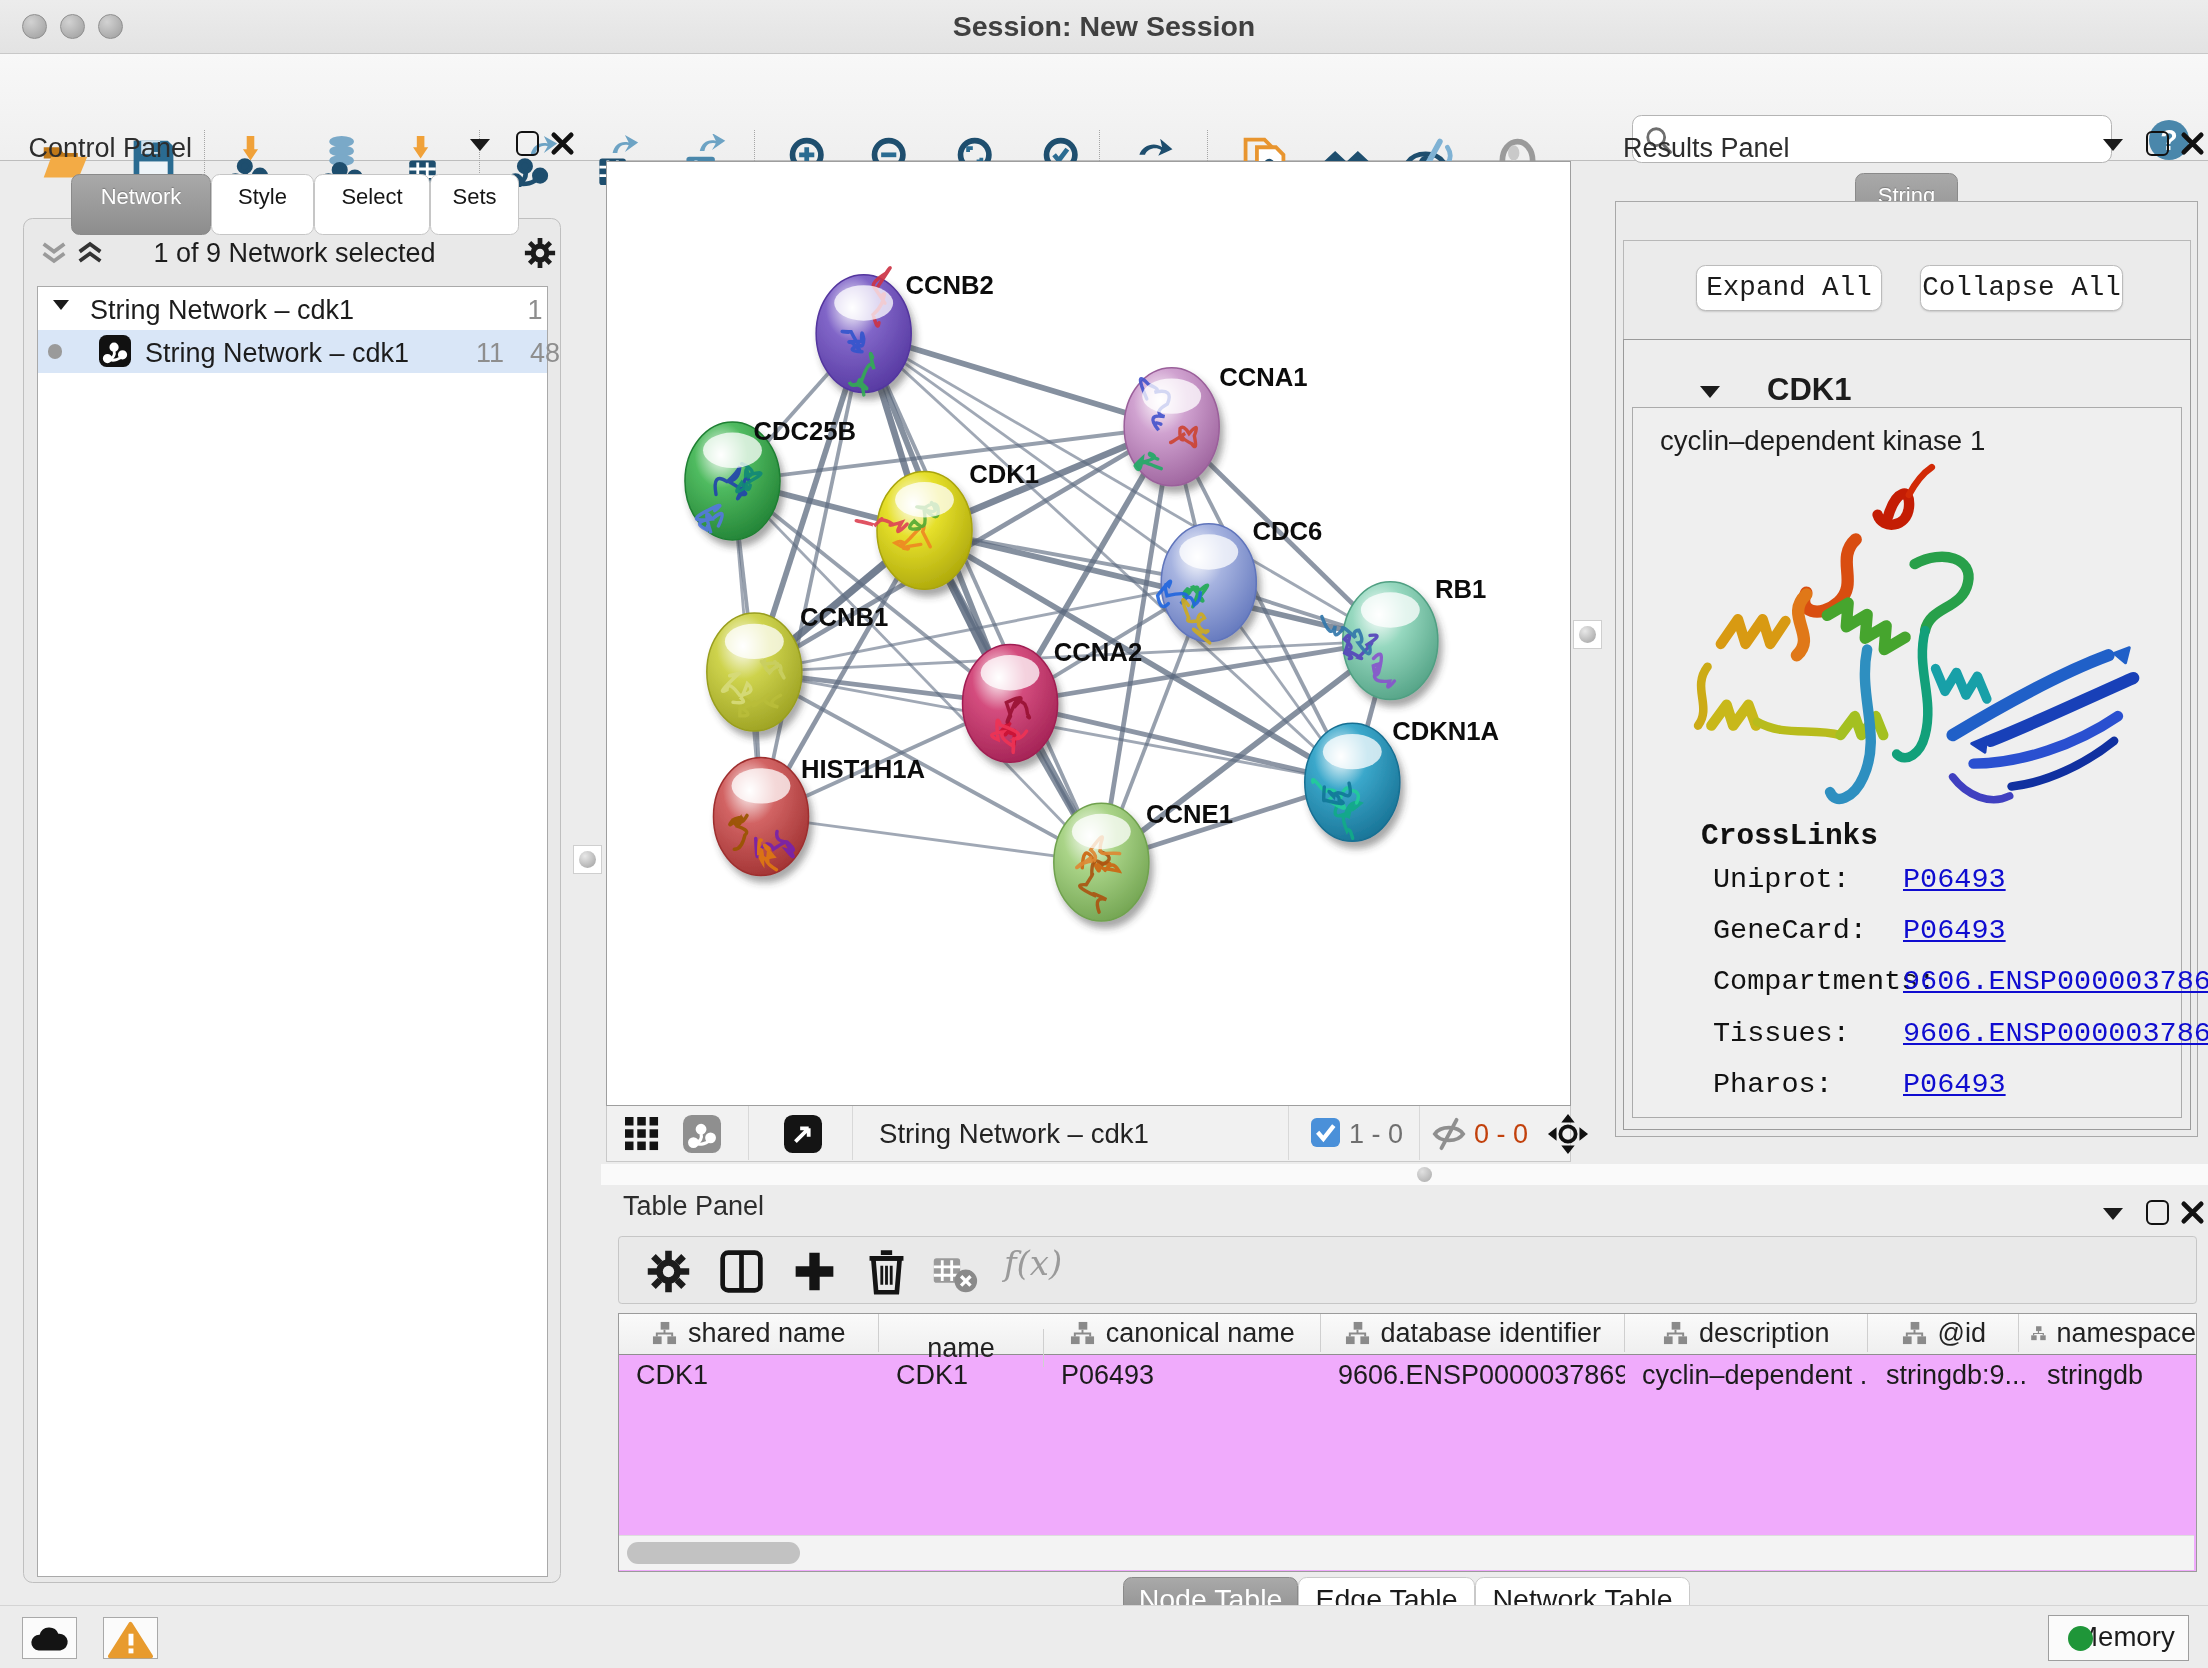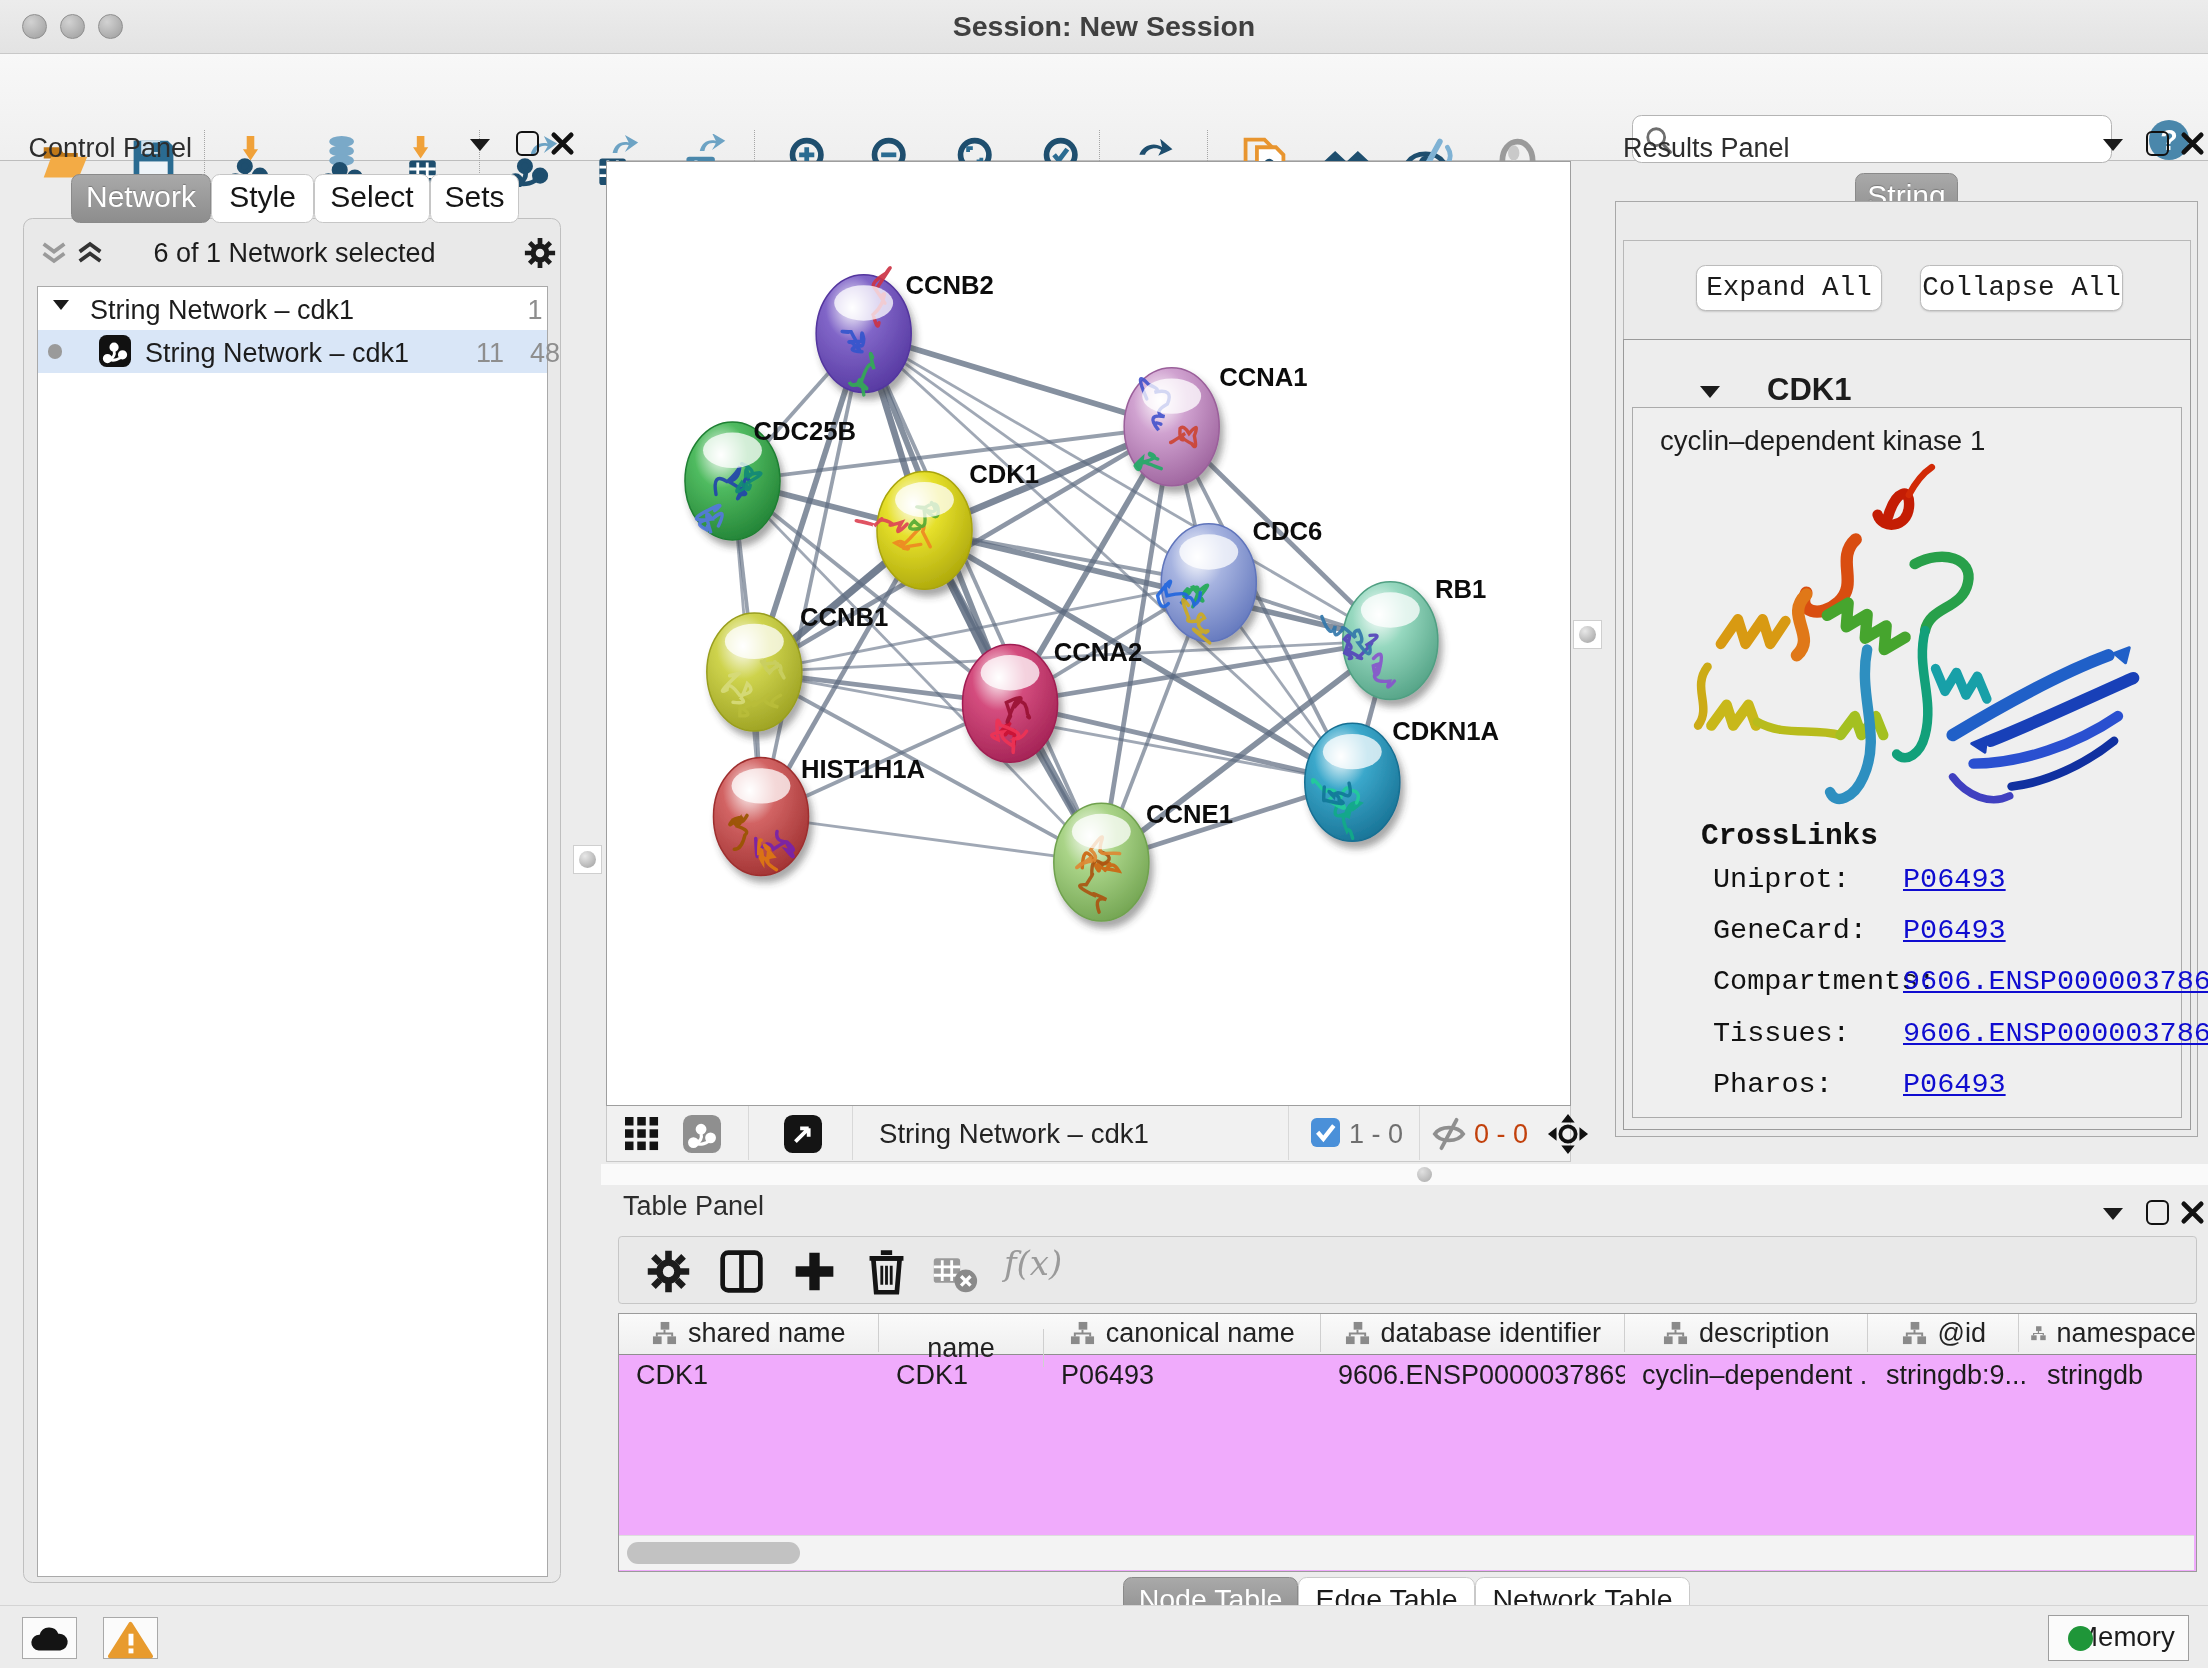--- a/index.html
+++ b/index.html
@@ -16,22 +16,22 @@
   .toolbar{left:0;top:54px;width:2208px;height:106px;background:linear-gradient(#f8f8f8,#efefef);
            border-bottom:1px solid #bdbdbd;}
   .tbi{position:absolute;top:80px;width:53px;height:55px;cursor:default;}
   .tbsep{position:absolute;top:76px;height:63px;border-left:1.9px dotted #a5a5a5;width:0;}
   .searchwrap{left:1632px;top:61px;width:480px;height:48px;background:#fff;border:1.9px solid #b4b4b4;border-radius:9.5px;box-sizing:border-box;}
   .searchwrap input{position:absolute;left:49px;top:1.9px;width:418px;height:38px;border:none;outline:none;font-size:26px;background:transparent;}
   
   .pheader{font-size:27px;color:#2d2d2d;}
   .tri-down{width:0;height:0;border-left:10.5px solid transparent;border-right:10.5px solid transparent;border-top:12.4px solid #1a1a1a;}
   .winbox{width:23px;height:25px;border:2.9px solid #111;border-radius:5.7px;box-sizing:border-box;background:transparent;}
-  .tab{position:absolute;height:49px;background:#fff;border:1px solid #c6c6c6;border-radius:8.6px;box-sizing:border-box;
-       text-align:center;font-size:30px;line-height:43px;color:#151515;}
+  .tab{position:absolute;height:61px;background:#fff;border:1px solid #c6c6c6;border-radius:8.6px;box-sizing:border-box;
+       text-align:center;font-size:22px;line-height:43px;color:#151515;}
   .tab.sel{background:linear-gradient(#a9a9a9,#8d8d8d);color:#fff;border-color:#8a8a8a;text-shadow:0 -1px 1px rgba(0,0,0,.25);}
   
   .cp-outer{left:23px;top:218px;width:536px;height:1363px;background:#e9e9e9;border:1px solid #bfbfbf;border-radius:9.5px;}
   .cp-list{left:37px;top:286px;width:511px;height:1291px;background:#fff;border:1px solid #a9a9a9;box-sizing:border-box;}
   .cp-row{position:absolute;left:0;width:509px;height:43px;}
   .cp-row .lbl{position:absolute;font-size:27px;top:7.6px;}
   .cnt{position:absolute;top:7.6px;font-size:27px;color:#8e8e8e;text-align:right;}
   .sharesq{position:absolute;width:32px;height:32px;background:#111;border-radius:7.6px;}
   
   .netcanvas{left:606px;top:161px;width:965px;height:945px;background:#fff;border:1px solid #9e9e9e;box-sizing:border-box;}
@@ -269,21 +269,21 @@
 <svg class="abs" style="left:38px;top:240px" width="32" height="27" viewBox="0 0 34 28">
     <g stroke="#9a9a9a" stroke-width="4" fill="none">
       <path d="M6 4l11 8 11-8M6 14l11 8 11-8"></path>
     </g>
   </svg>
 <svg class="abs" style="left:74px;top:240px" width="32" height="27" viewBox="0 0 34 28">
     <g stroke="#333" stroke-width="4" fill="none">
       <path d="M6 12l11-8 11 8M6 22l11-8 11 8"></path>
     </g>
   </svg>
-<div class="abs" style="left:114px;top:238px;width:361px;text-align:center;font-size:27px">6 of 1 Network selected</div>
+<div class="abs" style="left:114px;top:238px;width:361px;text-align:center;font-size:27px">1 of 9 Network selected</div>
 <svg class="abs" style="left:523px;top:236px" width="34" height="34" viewBox="0 0 36 36">
     <g fill="#1c1c1c">
       <circle cx="18" cy="18" r="10"></circle>
       <g stroke="#1c1c1c" stroke-width="5">
         <path d="M18 2v8M18 26v8M2 18h8M26 18h8M7 7l6 6M23 23l6 6M29 7l-6 6M13 23l-6 6"></path>
       </g>
     </g>
     <circle cx="18" cy="18" r="4.5" fill="#e9e9e9"></circle>
   </svg>
 

